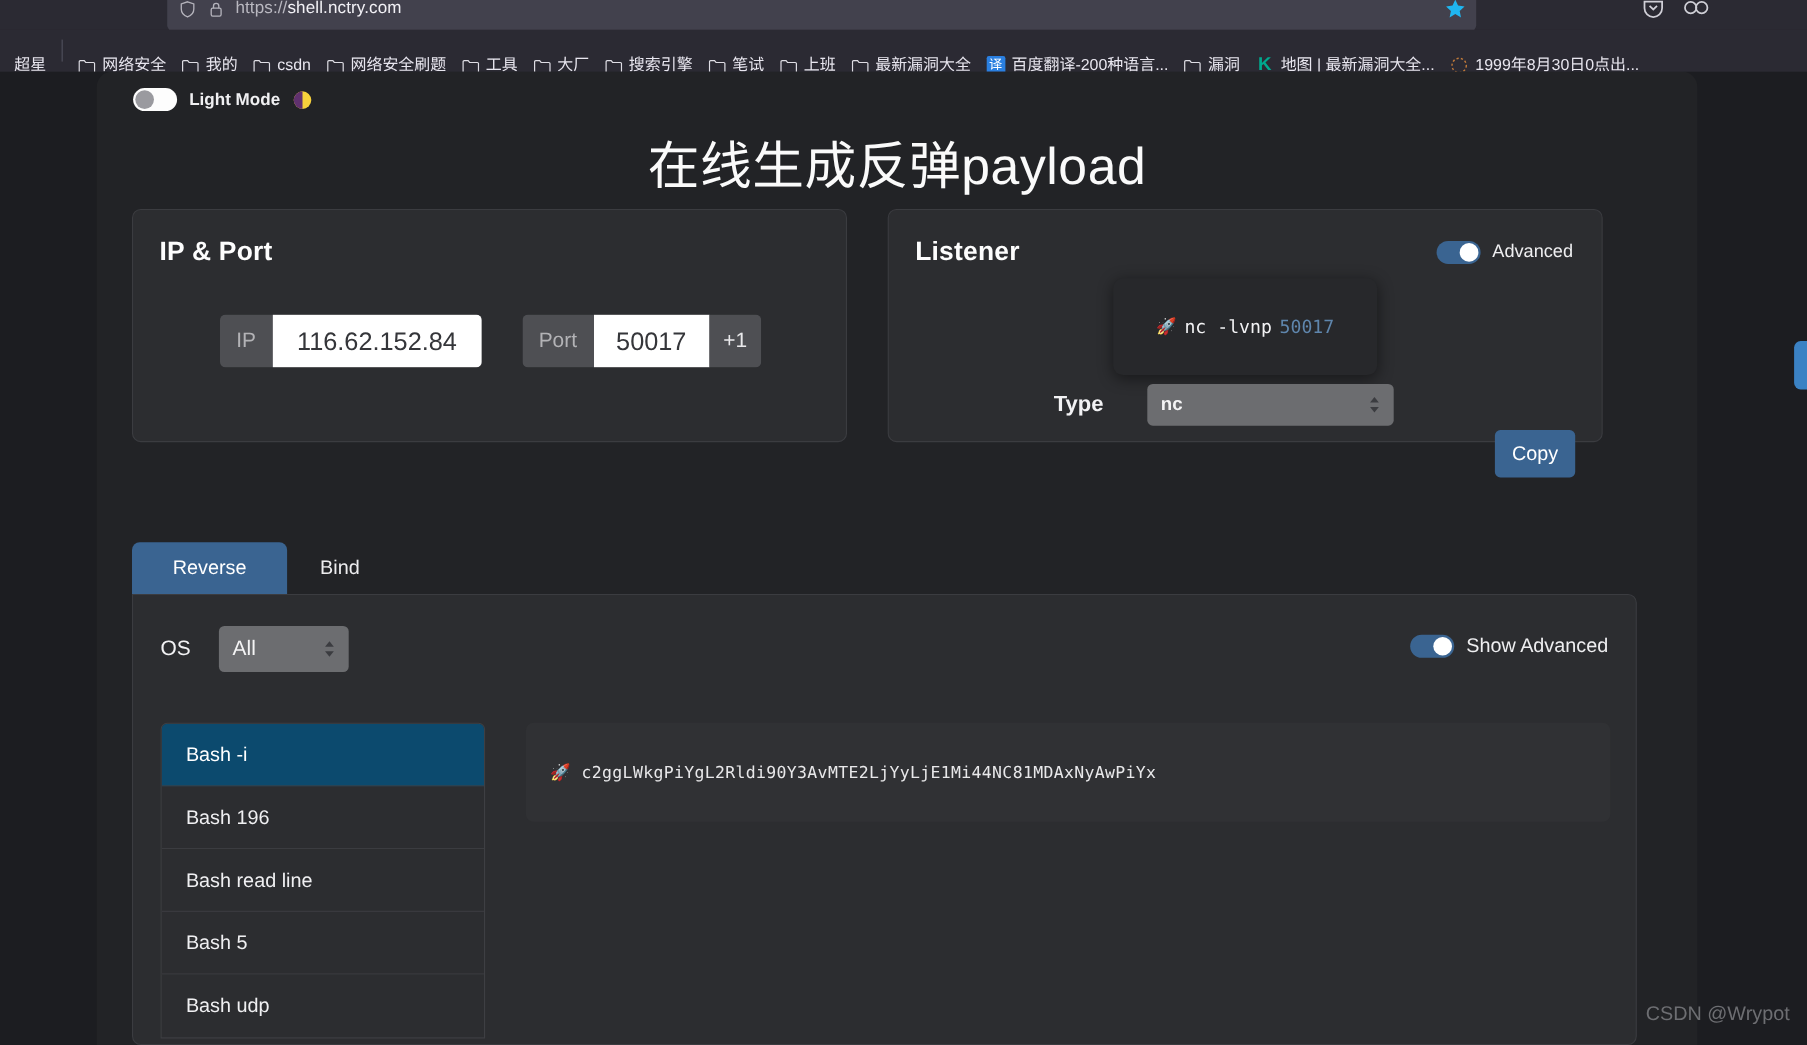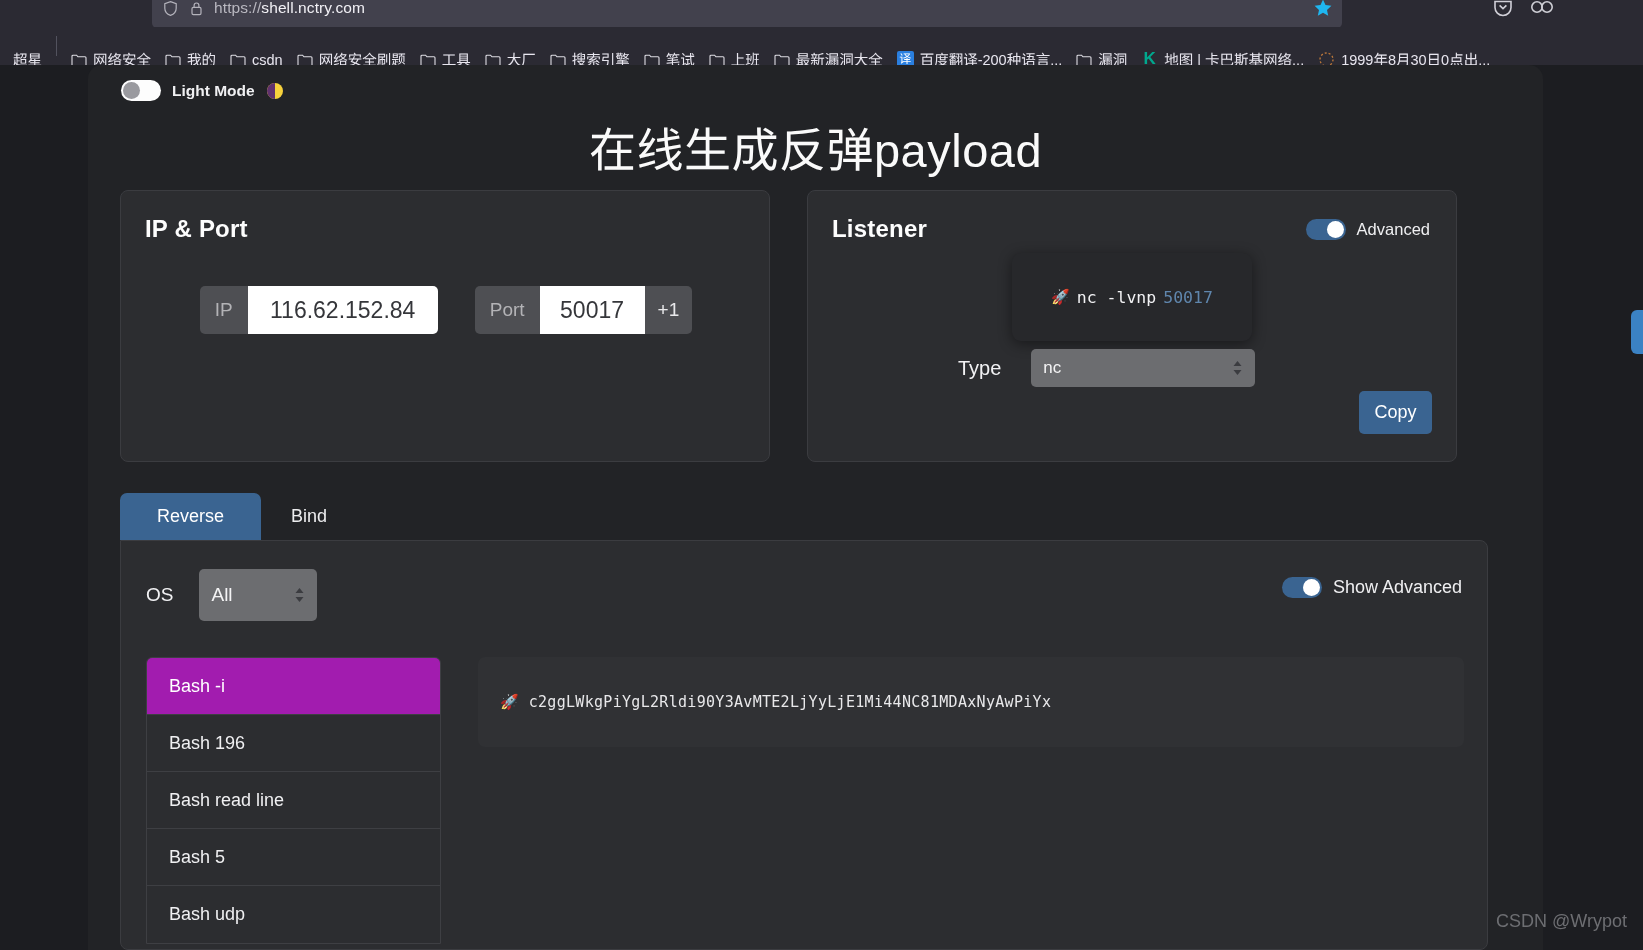--- a/index.html
+++ b/index.html
@@ -198,21 +198,21 @@
     left: 32px;
     top: 125px;
     width: 1368px;
     display: flex;
     gap: 37px;
   }
   .card {
     background: #2c2d30;
     border: 1px solid #3b3c40;
     border-radius: 8px;
-    height: 272px;
+    height: 212px;
     position: relative;
   }
   .card.ipport { width: 650px; }
   .card.listener { width: 650px; }
 
   .card-title {
     position: absolute;
     left: 24px;
     top: 24px;
     font-size: 24px;
@@ -305,37 +305,38 @@
   .cmd-port { color: #5f86ad; }
   .rocket { font-size: 15px; }
 
   
   .type-row {
     position: absolute;
     left: 150px;
     top: 158px;
     display: flex;
     align-items: center;
-    gap: 30px;
+    gap: 40px;
+    font-weight: bold;
   }
   .type-label { font-size: 20px; color: #f2f2f4; }
   .fake-select {
     width: 224px;
     height: 38px;
     background: #6c6d70;
     border-radius: 5px;
     display: flex;
     align-items: center;
     padding: 0 12px;
     position: relative;
     color: #f4f4f5;
     font-size: 17px;
     cursor: pointer;
   }
-  .fake-select.small { width: 118px; height: 52px; font-size: 19px; background:#6c6d70; }
+  .fake-select.small { width: 118px; height: 42px; font-size: 19px; background:#6c6d70; }
   .spinner-ico {
     position: absolute;
     right: 12px;
     top: 50%;
     transform: translateY(-50%);
     width: 11px; height: 17px;
   }
 
   .copy-btn {
     position: absolute;
@@ -418,21 +419,21 @@
     height: 57px;
     display: flex;
     align-items: center;
     padding-left: 22px;
     font-size: 18px;
     color: #f0f0f2;
     border-bottom: 1px solid #3e3f43;
     background: #2c2d30;
     cursor: pointer;
   }
-  .payload-item.selected { background: #a21caf; color: #fff; }
+  .payload-item.selected { background: #0c4a6e; color: #fff; }
   .payload-item:last-child { border-bottom: none; }
 
   
   .output-box {
     position: absolute;
     left: 357px;
     top: 116px;
     width: 986px;
     height: 90px;
     background: #303134;
@@ -598,21 +599,21 @@
 
     <div class="bm">
       <span class="folder-ico"><svg viewBox="0 0 16 14" width="16" height="14">
             <path d="M1 3.2 a1 1 0 0 1 1-1 h3.6 l1.3 1.6 H14 a1 1 0 0 1 1 1 v7.4 a1 1 0 0 1 -1 1 H2 a1 1 0 0 1 -1 -1 Z" fill="none" stroke="#dedde4" stroke-width="1.1"></path>
           </svg></span>
       <span>漏洞</span>
     </div>
 
     <div class="bm">
       <span class="fav-kasper">K</span>
-      <span>地图 | 卡巴斯基网络...</span>
+      <span>地图 | 最新漏洞大全...</span>
     </div>
 
     <div class="bm">
       <span class="fav-dots"><svg viewBox="0 0 17 17" width="17" height="17">
             <circle cx="8.5" cy="8.5" r="6.5" fill="none" stroke="#c07a3a" stroke-width="1.3" stroke-dasharray="2 2"></circle>
           </svg></span>
       <span>1999年8月30日0点出...</span>
     </div>
   </div>
 </div>

